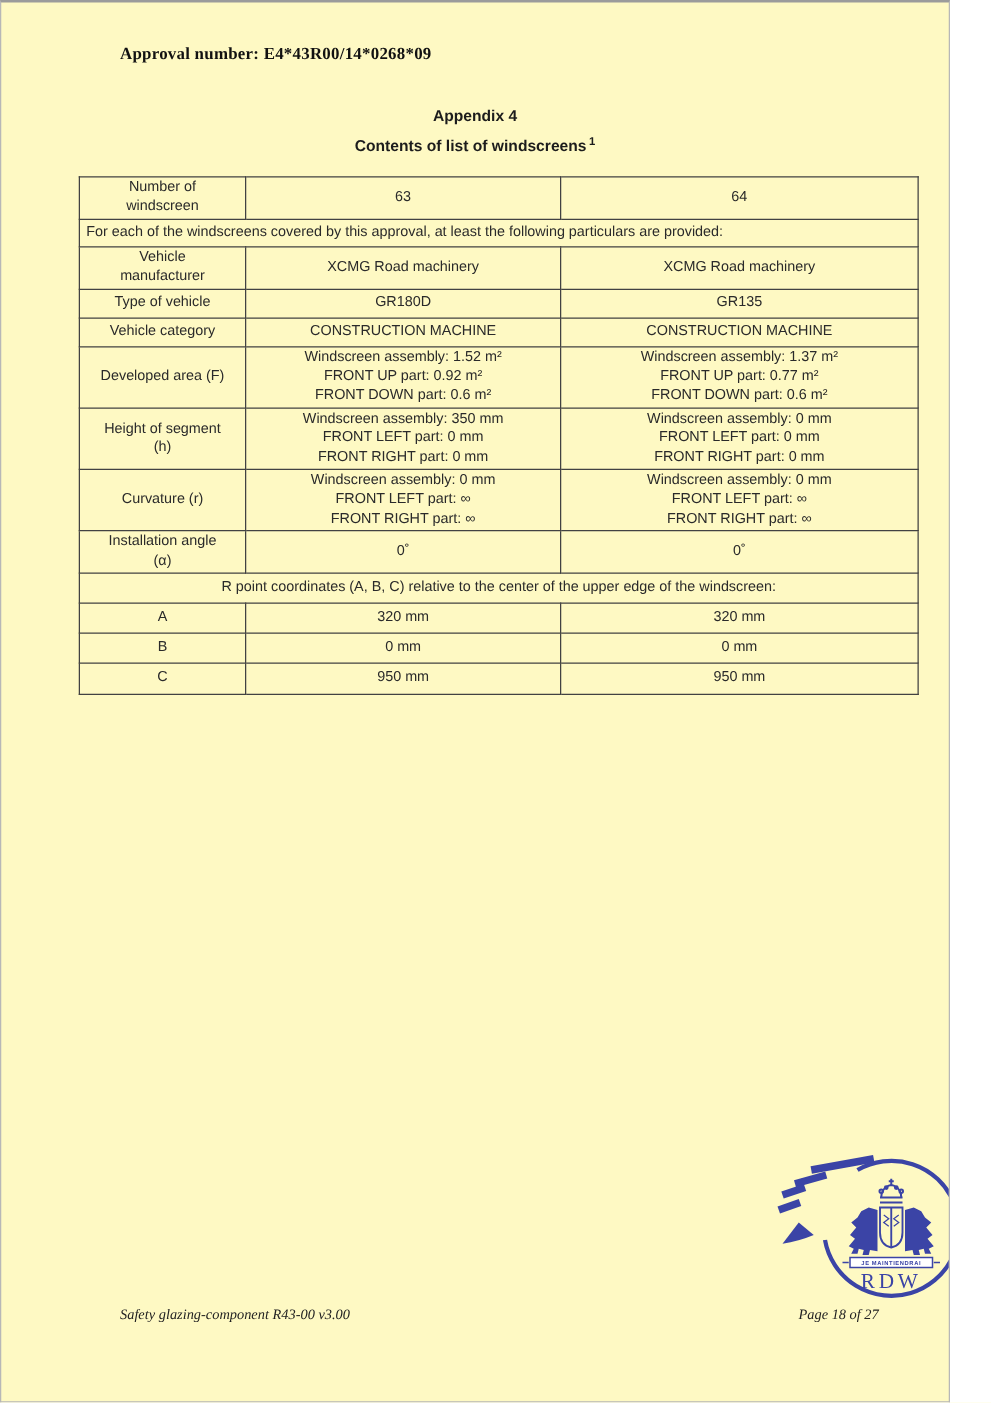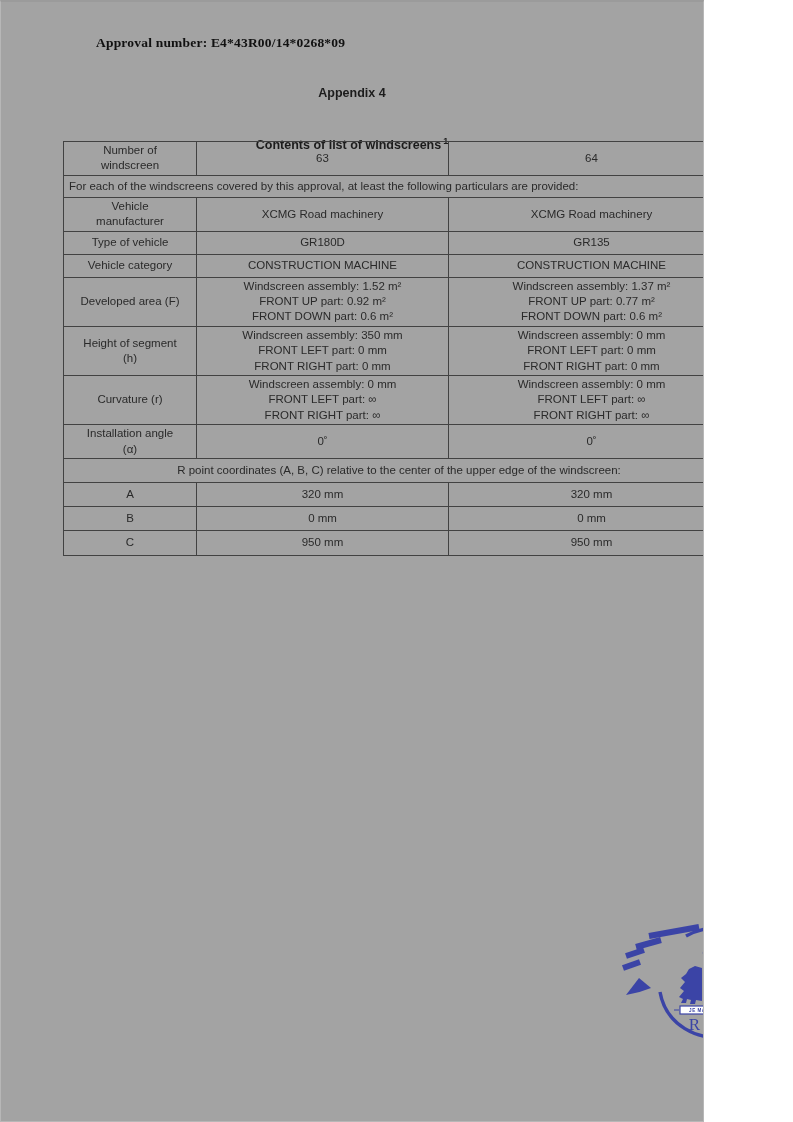--- a/index.html
+++ b/index.html
@@ -1,23 +1,23 @@
 <!DOCTYPE html>
 <html><head>
 <meta charset="utf-8">
 <style>
   * { box-sizing: border-box; margin: 0; padding: 0; }
   html, body { background: #ffffff; }
   body { font-family: "Liberation Sans", sans-serif; }
 
   .page {
     position: relative;
-    width: 704px;
+    width: 760px;
     height: 1122px;
-    background: #a3a3a3;
+    background: #fef9c3;
     border: 1px solid #b7b7b7;
     border-top: 2px solid #9b9b9b;
     overflow: hidden;
   }
 
   .approval {
     position: absolute;
     top: 33px;
     left: 95px;
     font-family: "Liberation Serif", serif;
@@ -29,21 +29,21 @@
 
   .title, .subtitle {
     position: absolute;
     left: 0; right: 0;
     text-align: center;
     font-weight: bold;
     font-size: 12.5px;
     color: #1c1c1c;
   }
   .title { top: 84px; }
-  .subtitle { top: 106px; margin-top: 28px; }
+  .subtitle { top: 106px; }
   .subtitle sup { font-size: 9px; margin-left: 2px; }
 
   table.spec {
     position: absolute;
     left: 62px;
     top: 139px;
     width: 671px;
     border-collapse: collapse;
     table-layout: fixed;
     font-size: 11.5px;
@@ -216,14 +216,18 @@
 
     <g>
       <path d="M58 88 H63 M131 88 H136" stroke="#3b44a6" stroke-width="1.2"></path>
       <rect x="64" y="84" width="66" height="8" fill="#ffffff" stroke="#3b44a6" stroke-width="1.2"></rect>
       <text x="97" y="90" text-anchor="middle" font-family="Liberation Sans, sans-serif" font-size="4.6" font-weight="bold" letter-spacing="0.5" fill="#3b44a6">JE MAINTIENDRAI</text>
     </g>
 
     <text x="97" y="108" text-anchor="middle" font-family="Liberation Serif, serif" font-size="17" letter-spacing="3" fill="#3b44a6">RDW</text>
   </svg>
 
+  <div class="footer">
+    <span>Safety glazing-component R43-00 v3.00</span>
+    <span>Page 18 of 27</span>
+  </div>
 
 </div>
 
 </body></html>

